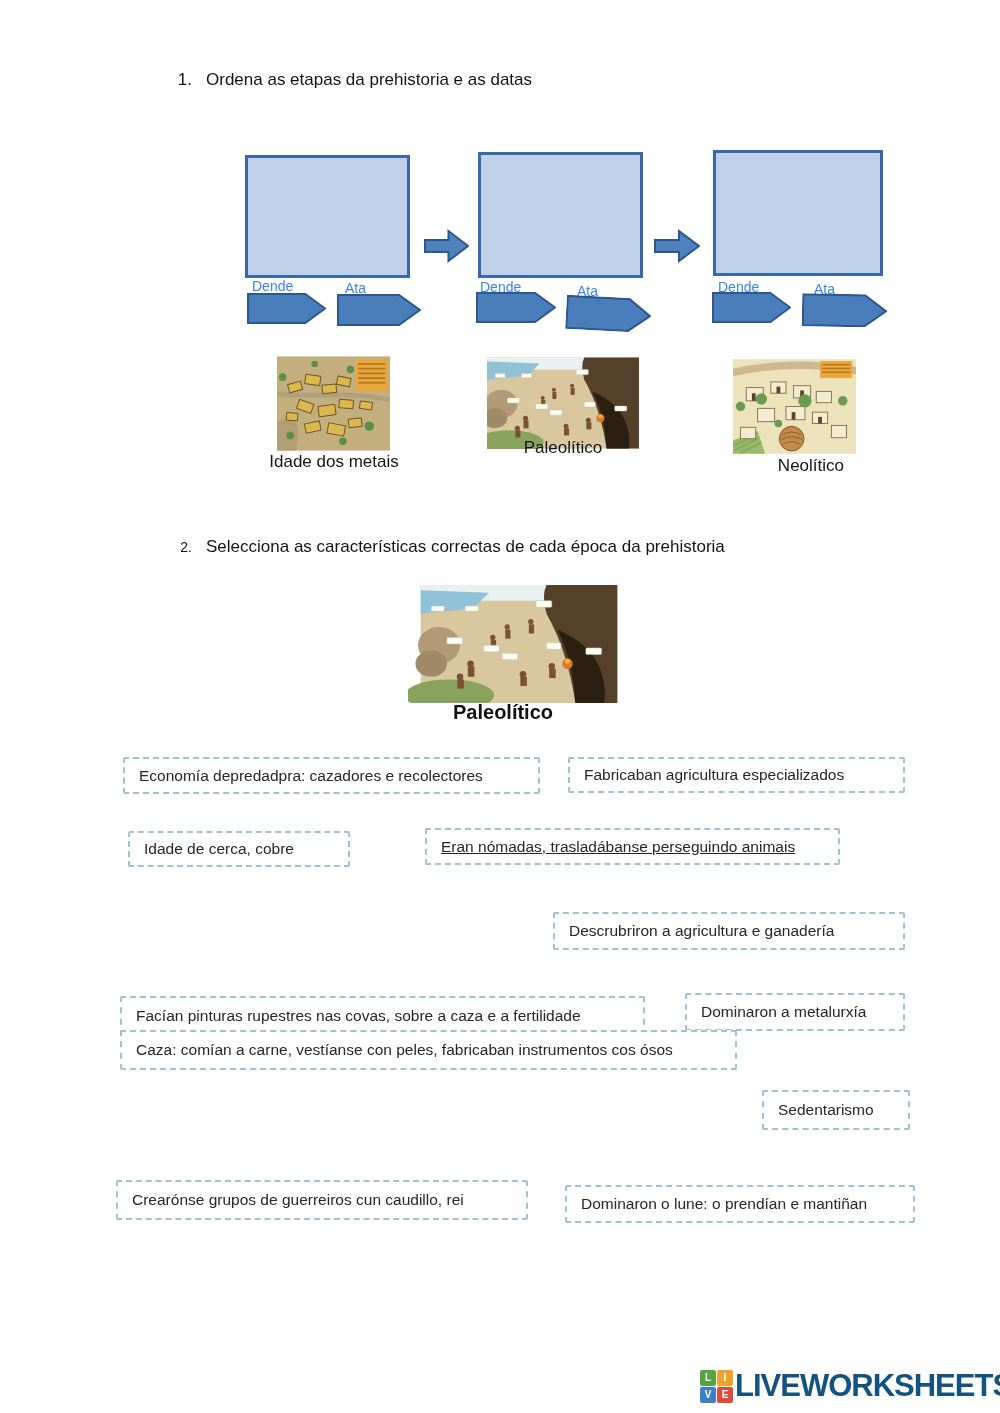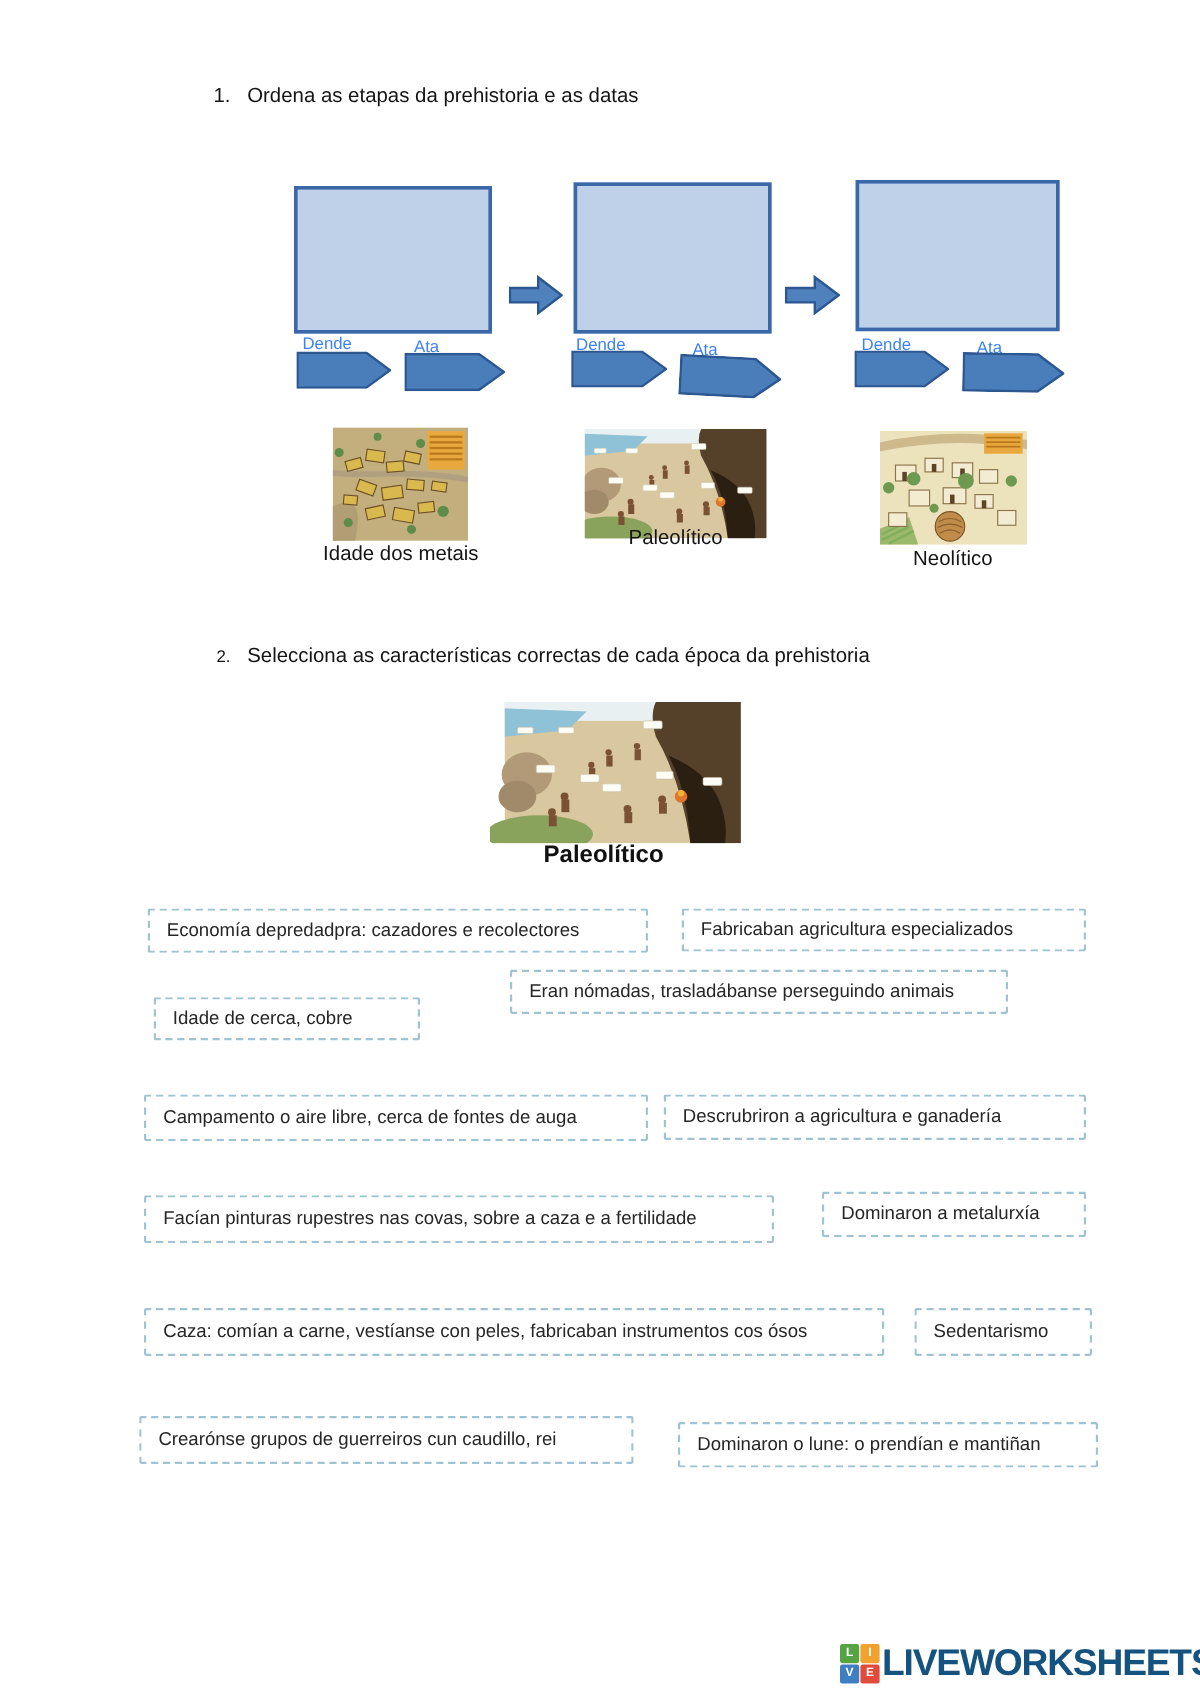--- a/index.html
+++ b/index.html
@@ -240,47 +240,46 @@
         <use href="#scene-paleo"></use>
       </svg>
   </div>
   <div class="abs caption" style="left:500px;top:438px;width:126px;">Paleolítico</div>
 
   <div class="abs img-frame" style="left:733px;top:357px;width:123px;height:99px;">
     <svg class="scene">
         <use href="#scene-neo"></use>
       </svg>
   </div>
-  <div class="abs caption" style="left:744px;top:456px;width:100px;">Neolítico</div>
+  <div class="abs caption" style="left:744px;top:456px;width:100px;text-align:right;">Neolítico</div>
 
   <div class="abs heading" style="left:172px;top:537px;width:760px;">
     <span class="num" style="font-size:14px;padding-top:2px;">2.</span>
     <span>Selecciona as características correctas de cada época da prehistoria</span>
   </div>
 
   <div class="abs img-frame" style="left:408px;top:585px;width:222px;height:118px;">
     <svg class="scene">
         <use href="#scene-paleo"></use>
       </svg>
   </div>
   <div class="abs caption-bold" style="left:408px;top:701px;width:190px;">Paleolítico</div>
 
   <div class="abs opt" style="left:123px;top:757px;width:417px;height:37px;">Economía depredadpra: cazadores e recolectores</div>
   <div class="abs opt" style="left:568px;top:757px;width:337px;height:36px;">Fabricaban agricultura especializados</div>
 
   <div class="abs opt" style="left:128px;top:831px;width:222px;height:36px;">Idade de cerca, cobre</div>
-  <div class="abs opt" style="left:425px;top:808px;width:415px;height:37px;">Eran nómadas, trasladábanse perseguindo animais</div>
-
-  <div class="abs opt" style="left:120px;top:912px;width:420px;height:39px;">Campamento o aire libre, cerca de fontes de auga</div>
+  <div class="abs opt" style="left:425px;top:828px;width:415px;height:37px;text-decoration:underline;">Eran nómadas, trasladábanse perseguindo animais</div>
+
   <div class="abs opt" style="left:553px;top:912px;width:352px;height:38px;">Descrubriron a agricultura e ganadería</div>
 
   <div class="abs opt" style="left:120px;top:996px;width:525px;height:40px;">Facían pinturas rupestres nas covas, sobre a caza e a fertilidade</div>
   <div class="abs opt" style="left:685px;top:993px;width:220px;height:38px;">Dominaron a metalurxía</div>
 
-  <div class="abs opt" style="left:120px;top:1090px;width:617px;height:40px;text-align:center;">Caza: comían a carne, vestíanse con peles, fabricaban instrumentos cos ósos</div>
+  <div class="abs opt" style="left:120px;top:1030px;width:617px;height:40px;text-align:center;">Caza: comían a carne, vestíanse con peles, fabricaban instrumentos cos ósos</div>
   <div class="abs opt" style="left:762px;top:1090px;width:148px;height:40px;">Sedentarismo</div>
 
   <div class="abs opt" style="left:116px;top:1180px;width:412px;height:40px;">Crearónse grupos de guerreiros cun caudillo, rei</div>
   <div class="abs opt" style="left:565px;top:1185px;width:350px;height:38px;">Dominaron o lune: o prendían e mantiñan</div>
 
   <div class="abs logo" style="left:700px;top:1368px;">
     <div class="logo-grid">
       <span class="lt-l">L</span>
       <span class="lt-i">I</span>
       <span class="lt-v">V</span>

